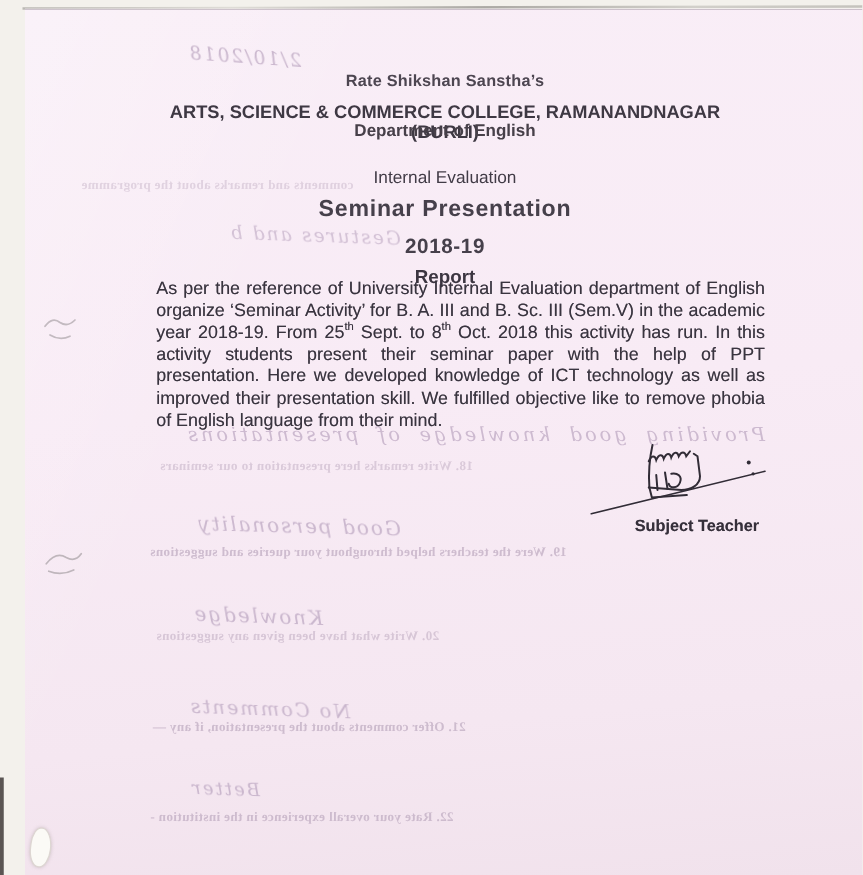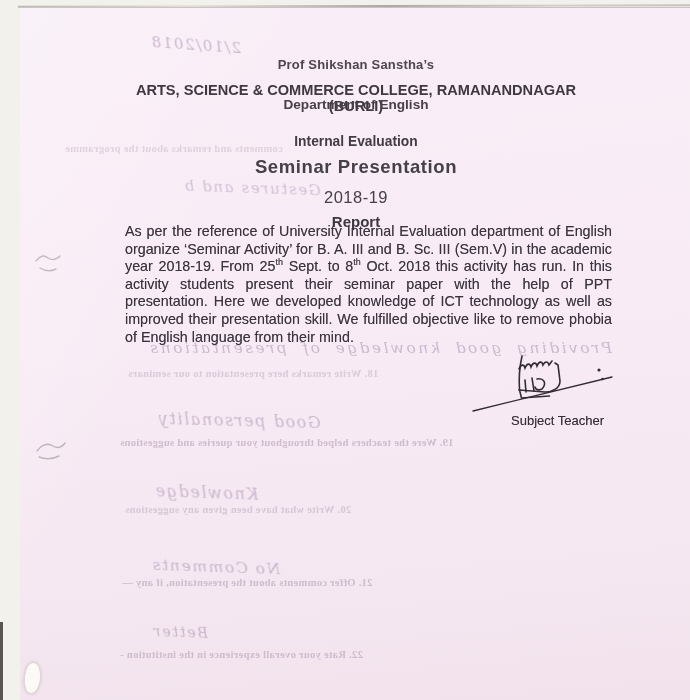--- a/index.html
+++ b/index.html
@@ -23,40 +23,40 @@
   }
   .edge-dark-bottom-left{
     position:absolute;left:0;top:622px;width:3px;height:78px;background:#5a5553;
   }
   .whiteout-blob{
     position:absolute;left:24px;top:662px;width:15px;height:30px;
     background:#fbfaf6;border:1px solid #ddd6d2;border-radius:45% 55% 50% 50%;
     transform:rotate(7deg);box-shadow:0 0 3px rgba(150,140,140,.4);
   }
   
-  .hline{position:absolute;left:93px;width:486px;text-align:center;color:#453e49;}
+  .hline{position:absolute;left:93px;width:486px;text-align:center;color:#453e49;font-weight:bold;}
   .trust{top:50px;font-size:13px;font-weight:bold;letter-spacing:.2px;color:#4d4651;}
   .college{top:75px;font-size:14.6px;font-weight:bold;color:#3e3843;}
   .department{top:90px;font-size:13.6px;font-weight:bold;color:#474049;}
-  .evaluation{top:127px;font-size:13.8px;font-weight:bold;color:#413b46;}
+  .evaluation{top:127px;font-size:13.8px;font-weight:normal;color:#413b46;}
   .activity{top:149px;font-size:18.5px;font-weight:bold;letter-spacing:.6px;color:#46404b;}
   .year{top:181px;font-size:16.5px;letter-spacing:.5px;color:#46404b;}
   .report{top:206px;font-size:15px;font-weight:bold;text-underline-offset:3px;color:#3c3641;}
   
   .body-par{
     position:absolute;left:105px;top:216px;width:487px;
     font-size:14.3px;line-height:17.6px;text-align:justify;
     color:#39343f;text-shadow:0 0 .4px rgba(57,52,63,.55);
   }
   .body-par sup{font-size:9px;line-height:0;}
   
   .sig-svg{position:absolute;left:445px;top:345px;width:152px;height:64px;}
   .teacher-block{
     position:absolute;left:455px;top:404px;width:165px;text-align:center;
-    font-size:13px;font-weight:normal;line-height:20px;color:#352f3a;
+    font-size:13px;font-weight:bold;line-height:20px;color:#352f3a;
     text-shadow:0 0 .4px rgba(53,47,58,.5);
   }
   
   .bleed{position:absolute;transform:scaleX(-1);white-space:nowrap;pointer-events:none;}
   .bleed-hand{
     font-family:"DejaVu Serif",serif;font-style:italic;
     color:#c6b2ca;opacity:.9;letter-spacing:1.6px;filter:blur(.2px);
   }
   .bleed-print{
     font-family:"Liberation Serif",serif;font-weight:bold;font-size:10.5px;
@@ -78,21 +78,21 @@
   <div class="bleed bleed-print" style="left:108px;top:361px;opacity:.55;">18. Write remarks here presentation to our seminars</div>
   <div class="bleed bleed-hand" style="left:137px;top:404px;font-size:16px;transform:scaleX(-1) rotate(-1.5deg);">Good personality</div>
   <div class="bleed bleed-print" style="left:100px;top:430px;">19. Were the teachers helped throughout your queries and suggestions</div>
   <div class="bleed bleed-hand" style="left:134px;top:476px;font-size:16px;transform:scaleX(-1) rotate(-2deg);">Knowledge</div>
   <div class="bleed bleed-print" style="left:105px;top:497px;opacity:.6;">20. Write what have been given any suggestions</div>
   <div class="bleed bleed-hand" style="left:131px;top:551px;font-size:15.5px;transform:scaleX(-1) rotate(-2deg);">No Comments</div>
   <div class="bleed bleed-print" style="left:102px;top:570px;">21. Offer comments about the presentation, if any —</div>
   <div class="bleed bleed-hand" style="left:132px;top:617px;font-size:14.5px;transform:scaleX(-1) rotate(-2deg);">Better</div>
   <div class="bleed bleed-print" style="left:100px;top:642px;">22. Rate your overall experience in the institution -</div>
 
-  <div class="hline trust">Prof Shikshan Sanstha’s</div>
+  <div class="hline trust">Rate Shikshan Sanstha’s</div>
   <div class="hline college">ARTS, SCIENCE &amp; COMMERCE COLLEGE, RAMANANDNAGAR (BURLI)</div>
   <div class="hline department">Department of English</div>
   <div class="hline evaluation">Internal Evaluation</div>
   <div class="hline activity">Seminar Presentation</div>
   <div class="hline year">2018-19</div>
   <div class="hline report">Report</div>
 
   <div class="body-par" id="body-par"><span>As per the reference of University Internal Evaluation department of English organize ‘Seminar Activity’ for B. A. III and B. Sc. III (Sem.V) in the academic year 2018-19. From 25</span><sup>th</sup><span> Sept. to 8</span><sup>th</sup><span> Oct. 2018 this activity has run. In this activity students present their seminar paper with the help of PPT presentation. Here we developed knowledge of ICT technology as well as improved their presentation skill. We fulfilled objective like to remove phobia of English language from their mind.</span></div>
 
   <svg class="sig-svg" viewBox="0 0 152 64">

